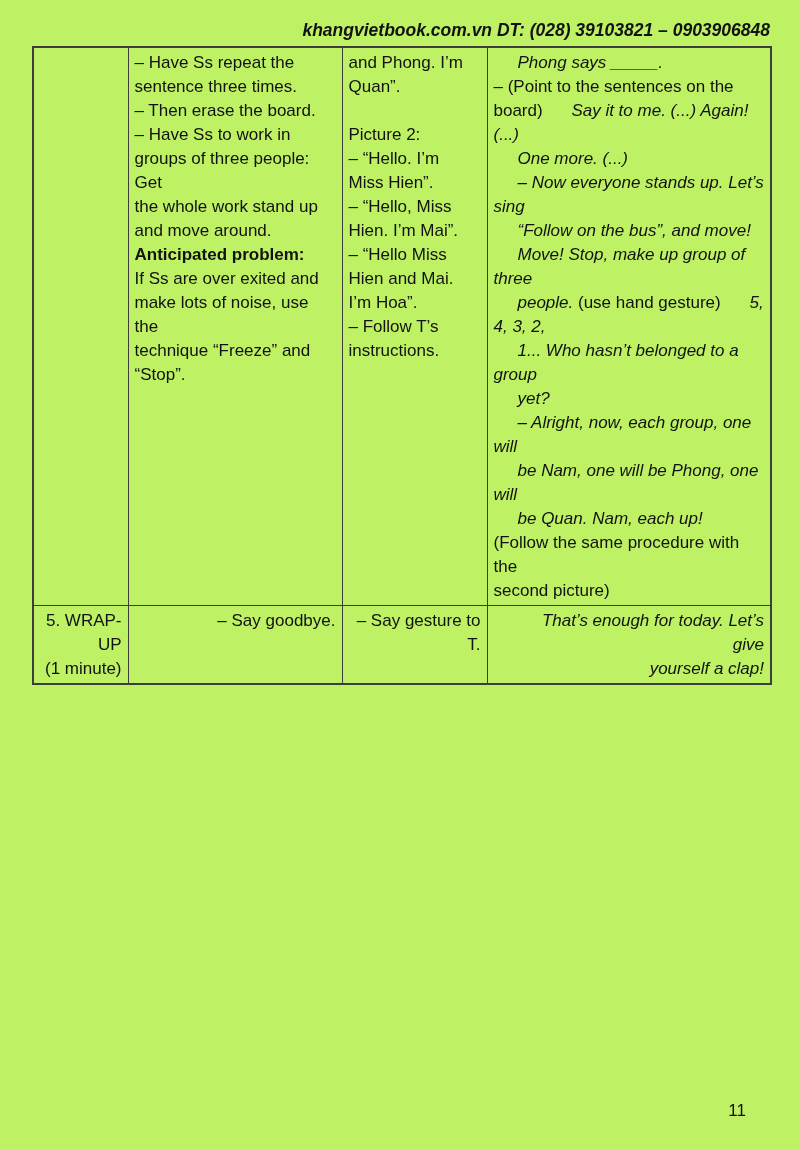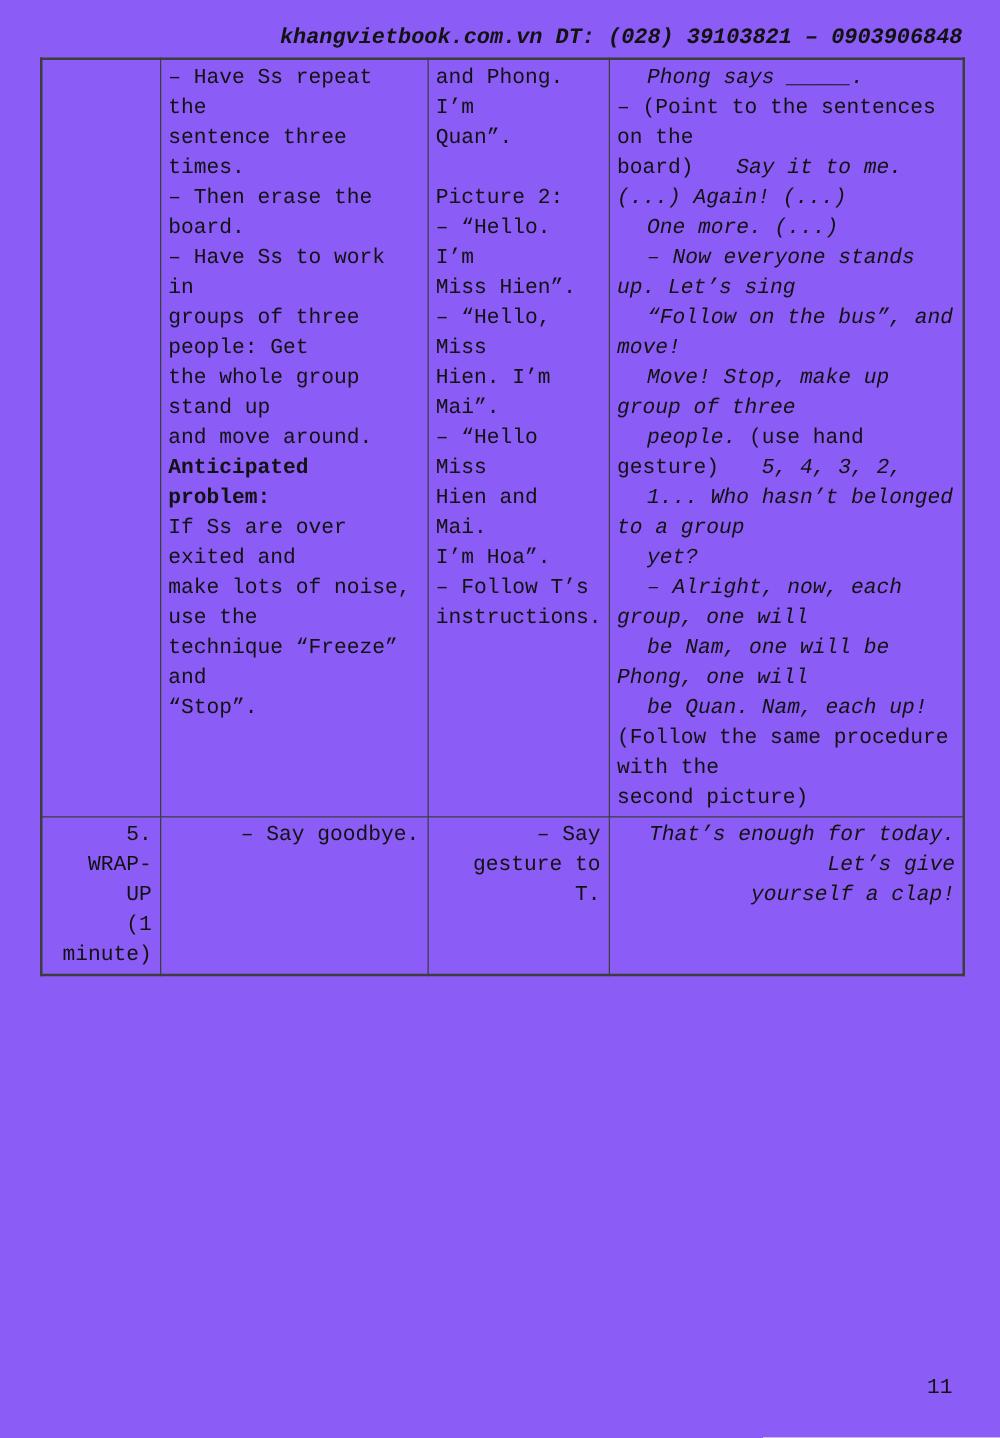--- a/index.html
+++ b/index.html
@@ -4,22 +4,22 @@
 <style>
   html, body {
     margin: 0;
     padding: 0;
     background: #ffffff;
   }
   .page {
     position: relative;
     width: 800px;
     height: 1150px;
-    background: #8b5cf6;
-    font-family: Liberation Mono, monospace;
+    background: #bef264;
+    font-family: Liberation Sans, sans-serif;
     color: #121212;
     overflow: hidden;
   }
   .page-header {
     padding-top: 19px;
     padding-right: 30px;
     text-align: right;
     font-size: 17.5px;
     font-weight: bold;
     font-style: italic;
@@ -48,21 +48,21 @@
   .col-talk    { width: 284px; }
   tr.lesson-row-continued { height: 359px; }
   tr.wrap-up-row          { height: 76px; text-align: right; }
   .line { white-space: normal; }
   .seg-r { font-style: normal; font-weight: normal; }
   .seg-b { font-style: normal; font-weight: bold; }
   .seg-i { font-style: italic; font-weight: normal; margin-left: 24px; }
   .page-number {
     position: absolute;
     top: 1100px;
-    right: 38px;
+    right: 54px;
     font-size: 17px;
     line-height: 22px;
     color: #121212;
   }
 </style>
 </head>
 <body>
 
 <div class="page">
 
@@ -77,21 +77,21 @@
     </colgroup>
     <tbody id="table-body">
         <tr class="lesson-row-continued">
           <td></td>
           <td>
             <div class="line"><span class="seg-r">– Have Ss repeat the</span></div>
             <div class="line"><span class="seg-r">sentence three times.</span></div>
             <div class="line"><span class="seg-r">– Then erase the board.</span></div>
             <div class="line"><span class="seg-r">– Have Ss to work in</span></div>
             <div class="line"><span class="seg-r">groups of three people: Get</span></div>
-            <div class="line"><span class="seg-r">the whole group stand up</span></div>
+            <div class="line"><span class="seg-r">the whole work stand up</span></div>
             <div class="line"><span class="seg-r">and move around.</span></div>
             <div class="line"><span class="seg-b">Anticipated problem:</span></div>
             <div class="line"><span class="seg-r">If Ss are over exited and</span></div>
             <div class="line"><span class="seg-r">make lots of noise, use the</span></div>
             <div class="line"><span class="seg-r">technique “Freeze” and</span></div>
             <div class="line"><span class="seg-r">“Stop”.</span></div>
           </td>
           <td>
             <div class="line"><span class="seg-r">and Phong. I’m</span></div>
             <div class="line"><span class="seg-r">Quan”.</span></div>

